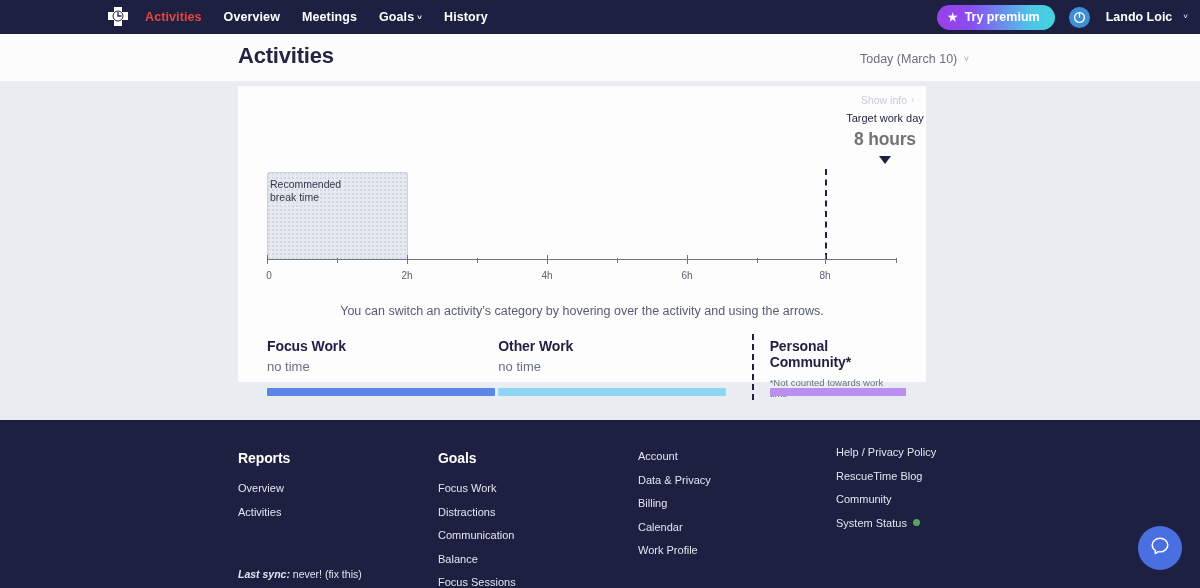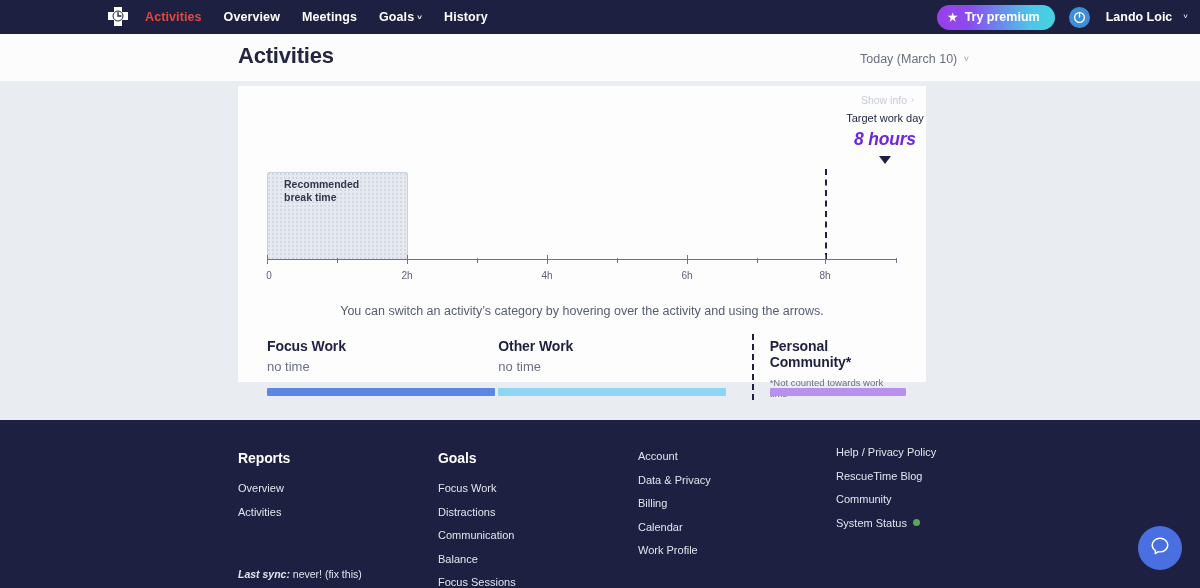--- a/index.html
+++ b/index.html
@@ -90,21 +90,21 @@
     display: flex; align-items: center; gap: 4px;
   }
   .show-info .arr { font-size: 9px; }
 
   
   .target-wrap {
     position: absolute; left: 587px; top: 26px;
     text-align: center; width: 120px;
   }
   .target-label { font-size: 11px; color: #1d2040; font-weight: normal; }
-  .target-value { font-size: 17.5px; color: #6d28d9; font-weight: bold; margin-top: 5px; letter-spacing: -.2px; font-style: italic; }
+  .target-value { font-size: 17.5px; color: #737373; font-weight: bold; margin-top: 5px; letter-spacing: -.2px; }
   .target-tri {
     width: 0; height: 0; margin: 6px auto 0;
     border-left: 6px solid transparent;
     border-right: 6px solid transparent;
     border-top: 8px solid #1d2040;
   }
   .target-dash {
     position: absolute; left: 587px; top: 83px;
     width: 0; height: 90px;
     border-left: 2px dashed #1d2040;
@@ -116,23 +116,23 @@
     width: 141px; height: 88px;
     background-color: #e6eaf0;
     background-image:
       radial-gradient(circle at 1px 1px, #d2d9e4 1px, transparent 1px);
     background-size: 4px 4px;
     border: 1px solid #c9d1dd;
     border-radius: 3px 3px 0 0;
     border-bottom: none;
   }
   .break-text {
-    position: absolute; left: 46px; top: 92px;
+    position: absolute; left: 32px; top: 92px;
     font-size: 10.5px; color: #323648; line-height: 1.25;
-    font-weight: 700;
+    font-weight: 400;
   }
 
   
   .axis {
     position: absolute; left: 29px; top: 173px;
     width: 630px; height: 1px; background: #6e7386;
   }
   .tick {
     position: absolute; top: -4px; width: 1px; background: #6e7386;
   }

